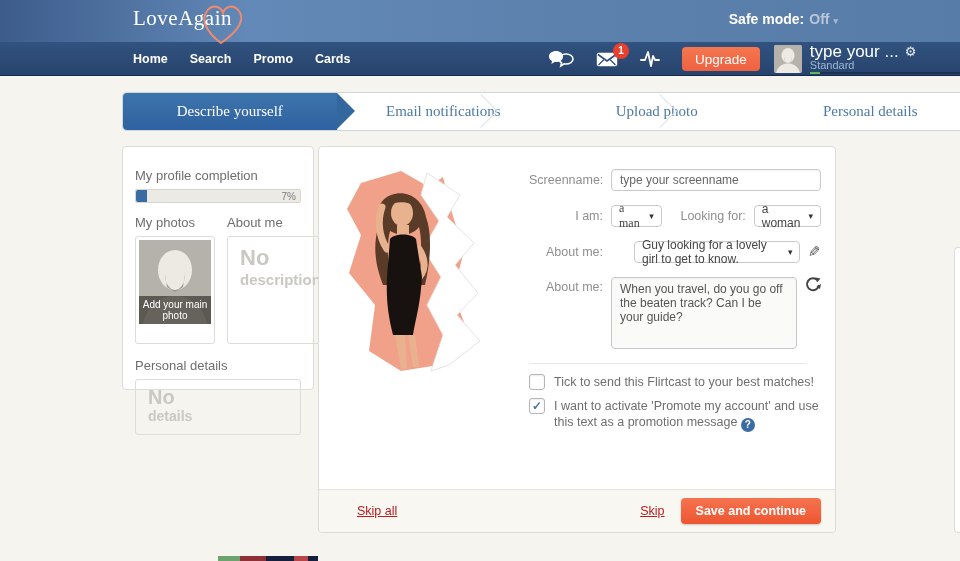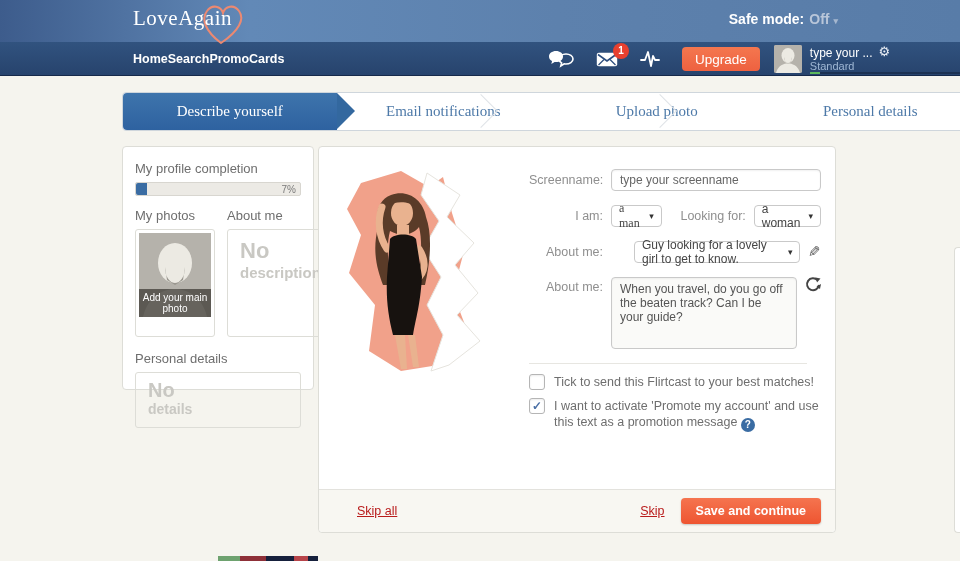--- a/index.html
+++ b/index.html
@@ -23,38 +23,38 @@
   .safemode { position:absolute; right:122px; top:11px; font-size:14px; font-weight:bold; color:#fff; }
   .safemode .off { color:#b9c6d9; margin-left:5px; }
   .safemode .caret { color:#b9c6d9; font-size:9px; margin-left:4px; opacity:.8; }
 
   
   .navbar {
     position:absolute; left:0; top:42px; width:960px; height:34px;
     background:linear-gradient(#31537f,#27436d);
     border-bottom:1px solid #16294a;
   }
-  .navlinks { position:absolute; left:133px; top:0; height:34px; display:flex; align-items:center; }
+  .navlinks { position:absolute; left:133px; top:0; height:34px; display:flex; align-items:center; gap:22px; }
   .navlink { color:#fff; font-size:12.5px; font-weight:bold; cursor:pointer; }
   .nav-icons { position:absolute; left:548px; top:0; height:34px; display:flex; align-items:center; }
   .icon-btn { position:relative; margin-right:22px; display:flex; align-items:center; cursor:pointer; }
   .badge {
     position:absolute; top:-9px; right:-11px; min-width:16px; height:16px; border-radius:9px;
     background:#e8402f; color:#fff; font-size:10px; font-weight:bold;
     display:flex; align-items:center; justify-content:center; padding:0 4px;
   }
   .upgrade-btn {
     height:24px; padding:0 13px; border-radius:4px; border:none; cursor:pointer;
     background:linear-gradient(#f4774f,#ee6140); color:#fff; font-size:13.5px;
     font-family:"Liberation Sans",sans-serif; margin-right:14px;
   }
   .userbox { display:flex; align-items:flex-start; position:relative; }
   .avatar { width:28px; height:28px; background:#b5b2ab; border-radius:2px; overflow:hidden; flex:0 0 auto; }
   .user-meta { margin-left:8px; line-height:12px; padding-top:1px; }
-  .user-name { color:#fff; font-size:12px; }
+  .user-name { color:#fff; font-size:17px; }
   .user-plan { color:#9fb7d4; font-size:11px; }
   .gear { color:#e8edf4; font-size:13px; margin-left:6px; vertical-align:top; cursor:pointer; }
   .user-progress { position:absolute; left:36px; top:27px; width:150px; height:2px; background:#1c3152; }
   .user-progress i { display:block; height:2px; width:10px; background:#5cb85c; }
 
   
   .wizard {
     position:absolute; left:122px; top:92px; width:856px; height:39px;
     background:#fff; border:1px solid #cfd6dc; border-radius:4px;
     display:flex; overflow:visible;
@@ -69,21 +69,21 @@
     content:""; position:absolute; right:-18px; top:0;
     border-top:18.5px solid transparent; border-bottom:18.5px solid transparent;
     border-left:18px solid #33689f;
   }
   .chev { position:absolute; top:6px; width:24px; height:24px; border-top:1px solid #dfe3e7; border-right:1px solid #dfe3e7;
     transform:rotate(45deg); z-index:1; }
 
   
   .sidebar {
     position:absolute; left:122px; top:146px; width:192px; height:244px;
-    background:#fff; border:1px solid #ddddd7; border-radius:4px; padding:14px 12px;
+    background:#fff; border:1px solid #ddddd7; border-radius:4px; padding:21px 12px;
   }
   .side-title { font-size:13px; color:#6e6e6e; margin-bottom:6px; }
   .progress { position:relative; height:14px; background:#eceae5; border:1px solid #d8d6d0; border-radius:2px; }
   .progress .fill { position:absolute; left:0; top:0; bottom:0; background:#3a6ca3; border-radius:2px 0 0 2px; }
   .progress .pct { position:absolute; right:4px; top:1px; font-size:10px; color:#7a7a7a; }
   .side-cols { display:flex; gap:12px; margin-top:12px; }
   .col-photos { width:80px; }
   .col-about { flex:1; }
   .photo-card { border:1px solid #ddddd7; border-radius:3px; background:#fff; padding:3px; height:108px; cursor:pointer; }
   .photo-thumb { position:relative; width:72px; height:84px; background:#b5b2ab; overflow:hidden; }

